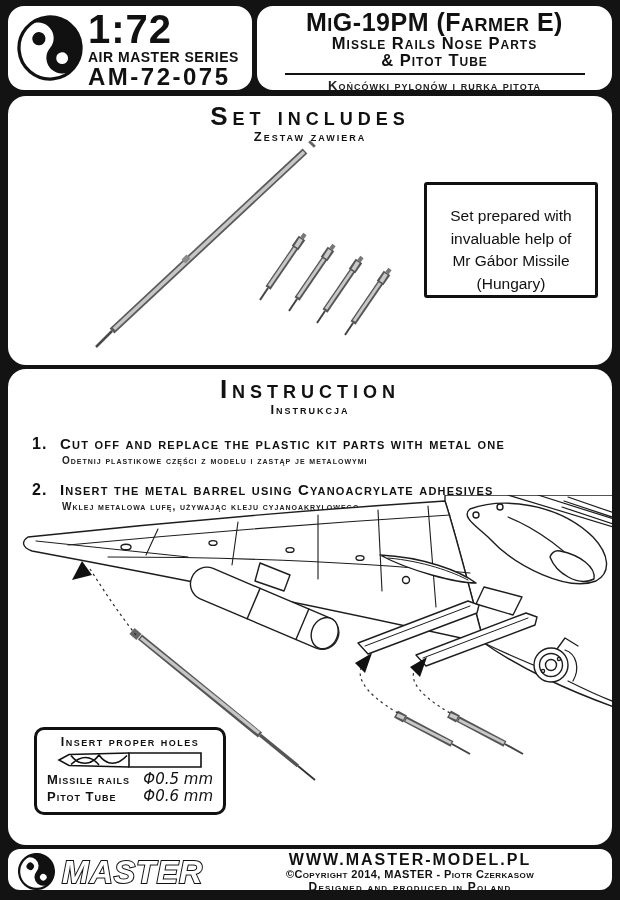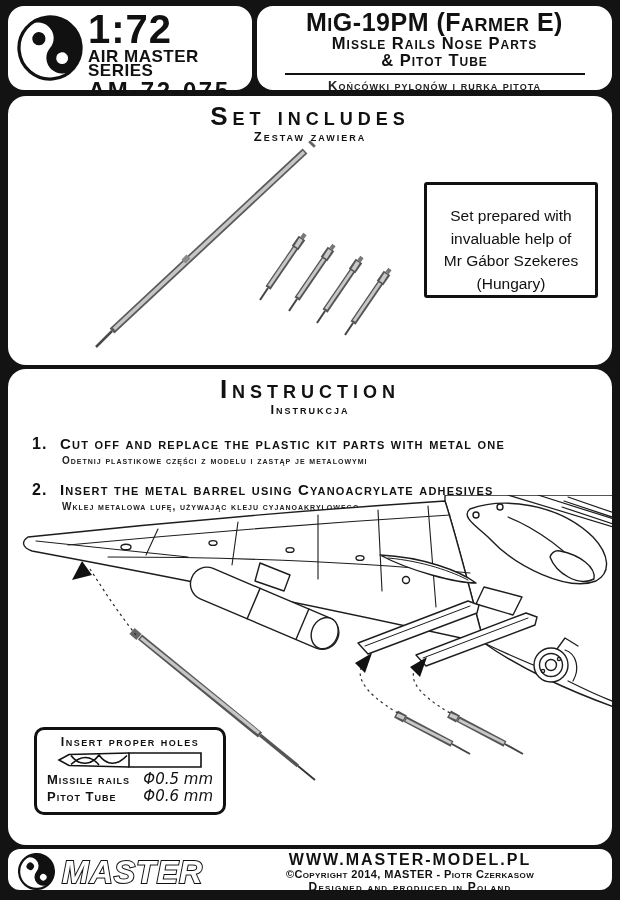--- a/index.html
+++ b/index.html
@@ -9,21 +9,21 @@
   }
   .panel{position:absolute;background:#ffffff;}
   .sc{font-variant:small-caps;}
   .center{text-align:center;}
 
   
   #hdr-left{left:8px;top:6px;width:244px;height:84px;border-radius:16px;}
   #hdr-left .logo{position:absolute;left:9px;top:9px;}
   #hdr-left .txt{position:absolute;left:80px;top:2px;width:160px;}
   .scale{font-size:40px;font-weight:bold;letter-spacing:1px;line-height:42px;}
-  .series{font-size:17px;font-weight:bold;letter-spacing:.5px;line-height:14px;}
+  .series{font-size:14px;font-weight:bold;letter-spacing:.5px;line-height:14px;}
   .code{font-size:24px;font-weight:bold;letter-spacing:2.5px;line-height:26px;}
 
   
   #hdr-right{left:257px;top:6px;width:355px;height:84px;border-radius:16px;padding-top:3px;box-sizing:border-box;}
   .kit-title{font-size:25px;font-weight:bold;letter-spacing:.5px;line-height:26px;}
   .kit-sub{font-size:16.5px;font-weight:bold;letter-spacing:1px;line-height:17px;}
   .kit-div{width:300px;border-top:2px solid #111;margin:4px auto 3px auto;}
   .kit-pl{font-size:13px;font-weight:bold;letter-spacing:1px;color:#222;}
 
   
@@ -141,21 +141,21 @@
           <line x1="288" y1="151" x2="260" y2="192" stroke="#555" stroke-width="6"></line>
           <line x1="287" y1="152" x2="261" y2="190" stroke="#c8c8c8" stroke-width="3"></line>
           <line x1="260" y1="192" x2="252" y2="204" stroke="#444" stroke-width="2"></line>
         </g>
       </g>
     </svg>
 
     <div id="note-box">
       <div>Set prepared with</div>
       <div>invaluable help of</div>
-      <div>Mr Gábor Szekeres</div>
+      <div>Mr Gábor Missile</div>
       <div>(Hungary)</div>
     </div>
   </div>
 
   <div class="panel" id="ins-panel">
     <div class="center">
       <div class="sec-title sc">Instruction</div>
       <div class="sec-sub sc">Instrukcja</div>
     </div>
 

